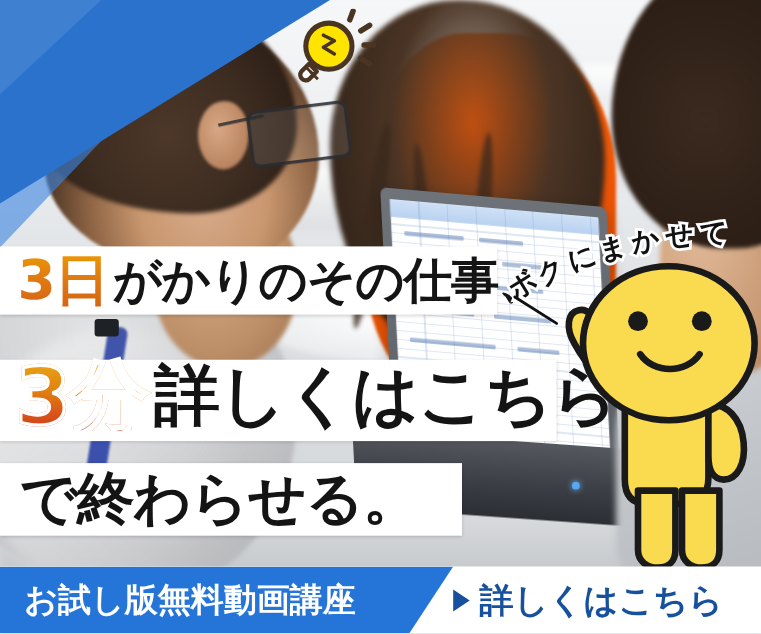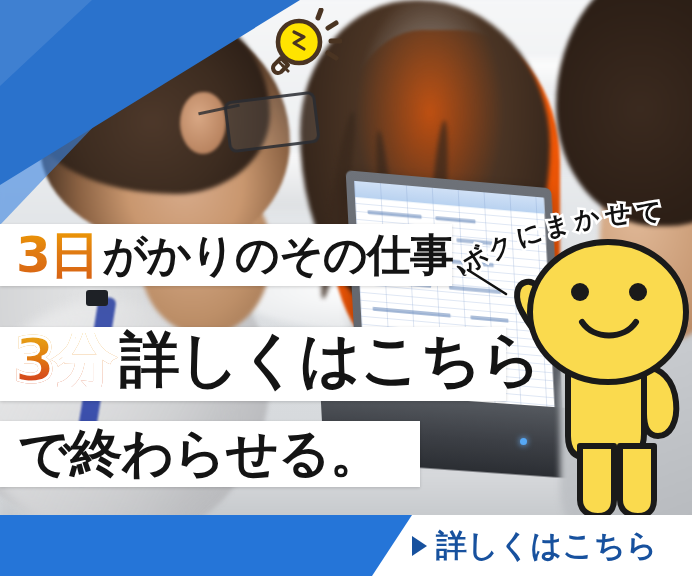--- a/index.html
+++ b/index.html
@@ -241,21 +241,21 @@
     font-size:50px;
     background:linear-gradient(180deg,#f0a300 0%,#e07b12 45%,#d55a14 100%);
     -webkit-background-clip:text;background-clip:text;color:transparent;
     padding-right:4px;
   }
   #line2{
     left:14px;top:310px;height:100px;display:flex;align-items:center;
     font-size:60px;color:#141414;
   }
   #line2 .num{
-    font-size:60px;line-height:.9;
+    font-size:72px;line-height:.9;
     background:linear-gradient(180deg,#e8a617 0%,#e2830f 40%,#d9541a 75%,#cf3d18 100%);
     -webkit-background-clip:text;background-clip:text;color:transparent;
     text-shadow:none;
     -webkit-text-stroke:3px #ffffff;
     paint-order:stroke fill;
     padding-right:6px;
   }
   #line3{
     left:18px;top:421px;height:66px;display:flex;align-items:center;
     font-size:52px;color:#141414;
@@ -455,19 +455,20 @@
         <ellipse cx="110" cy="74" rx="78" ry="70"></ellipse>
       </g>
       <circle cx="82" cy="54" r="9" fill="#1a1a1a"></circle>
       <circle cx="140" cy="54" r="9" fill="#1a1a1a"></circle>
       <path d="M84 84 C96 102 126 102 138 84" fill="none" stroke="#1a1a1a" stroke-width="6" stroke-linecap="round"></path>
     </svg>
   </div>
 
   <div class="bottom">
     <div class="bottom-blue"></div>
+    <div class="cta-left">お試し版無料動画講座</div>
     <div class="cta-right">
       <span class="tri"></span>
       <span>詳しくはこちら</span>
     </div>
   </div>
 
 </div>
 
 </body></html>

